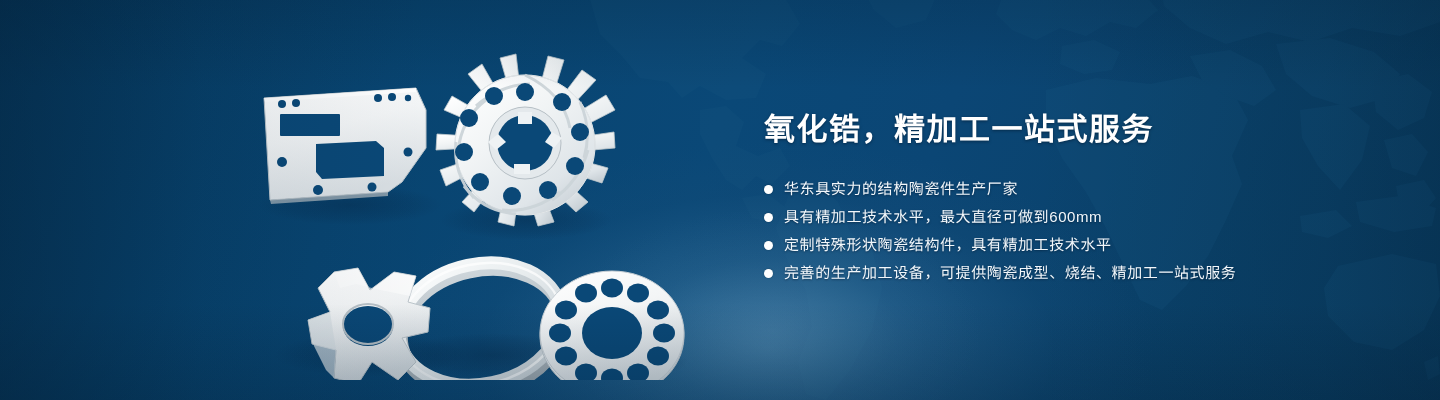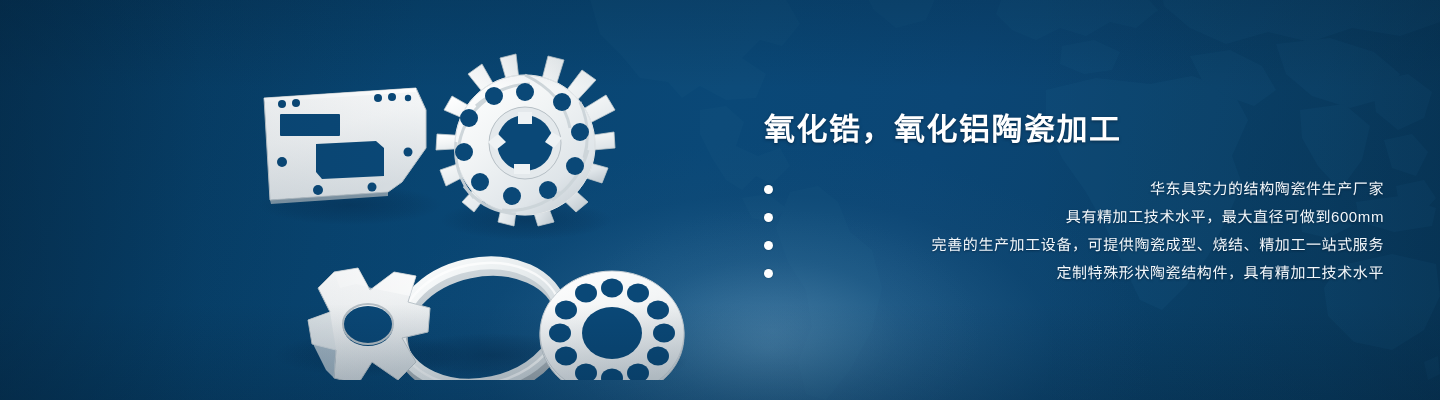--- a/index.html
+++ b/index.html
@@ -70,21 +70,20 @@
     white-space:nowrap;
   }
   .bullets{
     list-style:none;
     margin:28px 0 0 0;padding:0;
   }
   .bullet{
     display:flex;align-items:center;
     margin-bottom:6px;
     height:22px;
-    justify-content:space-between;
   }
   .dot{
     width:9px;height:9px;border-radius:50%;
     background:#ffffff;flex:0 0 9px;
     margin-right:11px;
     box-shadow:0 0 2px rgba(0,0,0,0.25);
   }
   .btext{
     color:#f2f7fb;
     font-size:15px;
@@ -288,34 +287,34 @@
           <ellipse cx="336" cy="270" rx="11" ry="9.5"></ellipse>
           <ellipse cx="356" cy="253" rx="11" ry="9.5"></ellipse>
         </g>
       </g>
     </svg>
   </div>
 
   <div class="bg-vignette"></div>
 
   <div class="copy">
-    <h1 class="headline">氧化锆，氧化铝陶瓷加工</h1>
+    <h1 class="headline">氧化锆，精加工一站式服务</h1>
     <ul class="bullets">
       <li class="bullet">
         <span class="dot"></span>
         <span class="btext">华东具实力的结构陶瓷件生产厂家</span>
       </li>
       <li class="bullet">
         <span class="dot"></span>
         <span class="btext">具有精加工技术水平，最大直径可做到600mm</span>
       </li>
       <li class="bullet">
         <span class="dot"></span>
-        <span class="btext">完善的生产加工设备，可提供陶瓷成型、烧结、精加工一站式服务</span>
+        <span class="btext">定制特殊形状陶瓷结构件，具有精加工技术水平</span>
       </li>
       <li class="bullet">
         <span class="dot"></span>
-        <span class="btext">定制特殊形状陶瓷结构件，具有精加工技术水平</span>
+        <span class="btext">完善的生产加工设备，可提供陶瓷成型、烧结、精加工一站式服务</span>
       </li>
     </ul>
   </div>
 
 </div>
 
 </body></html>

